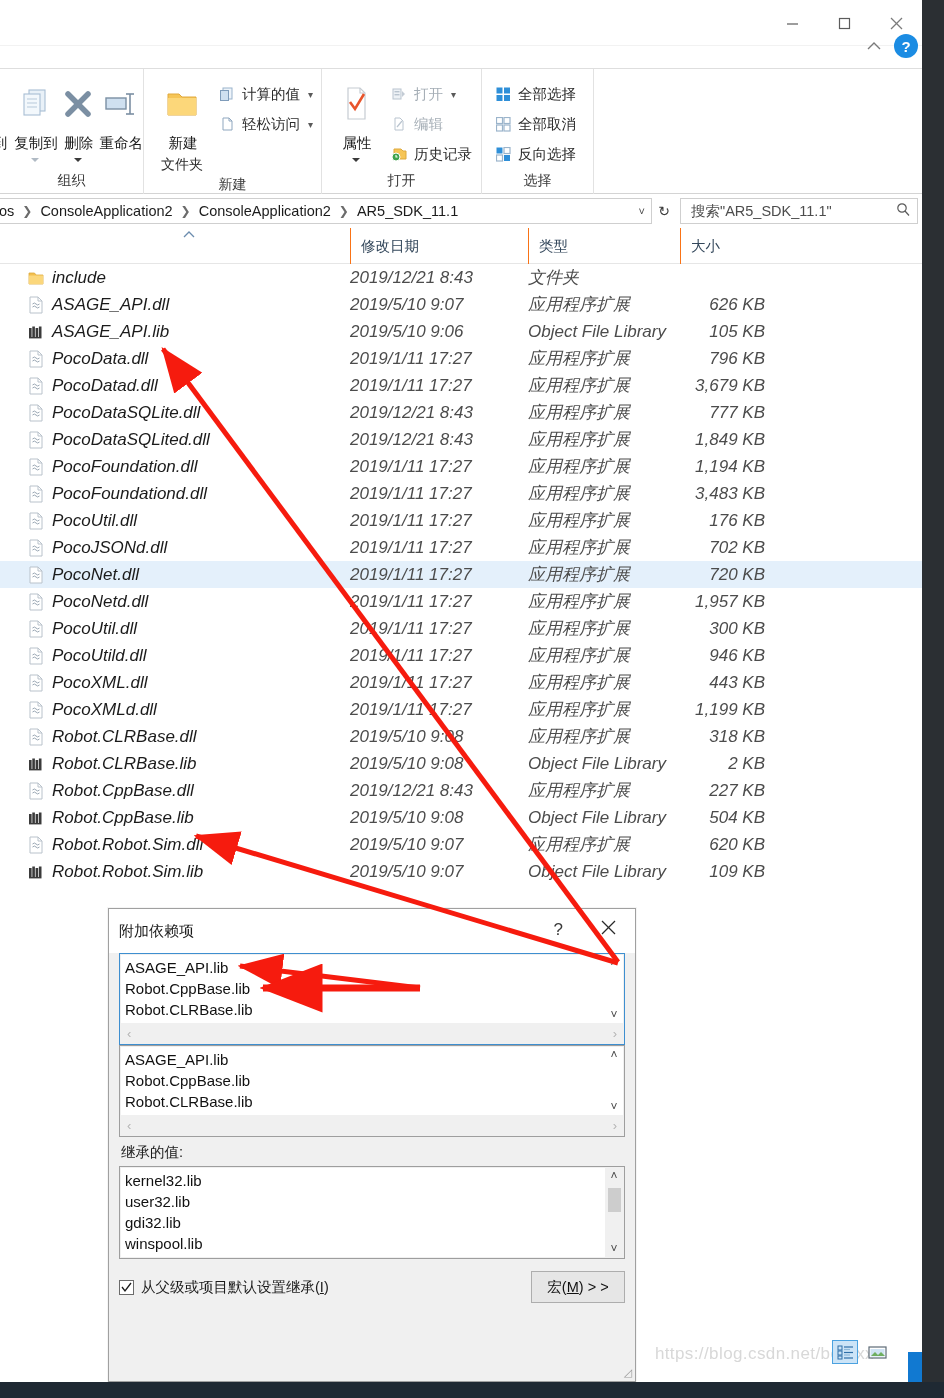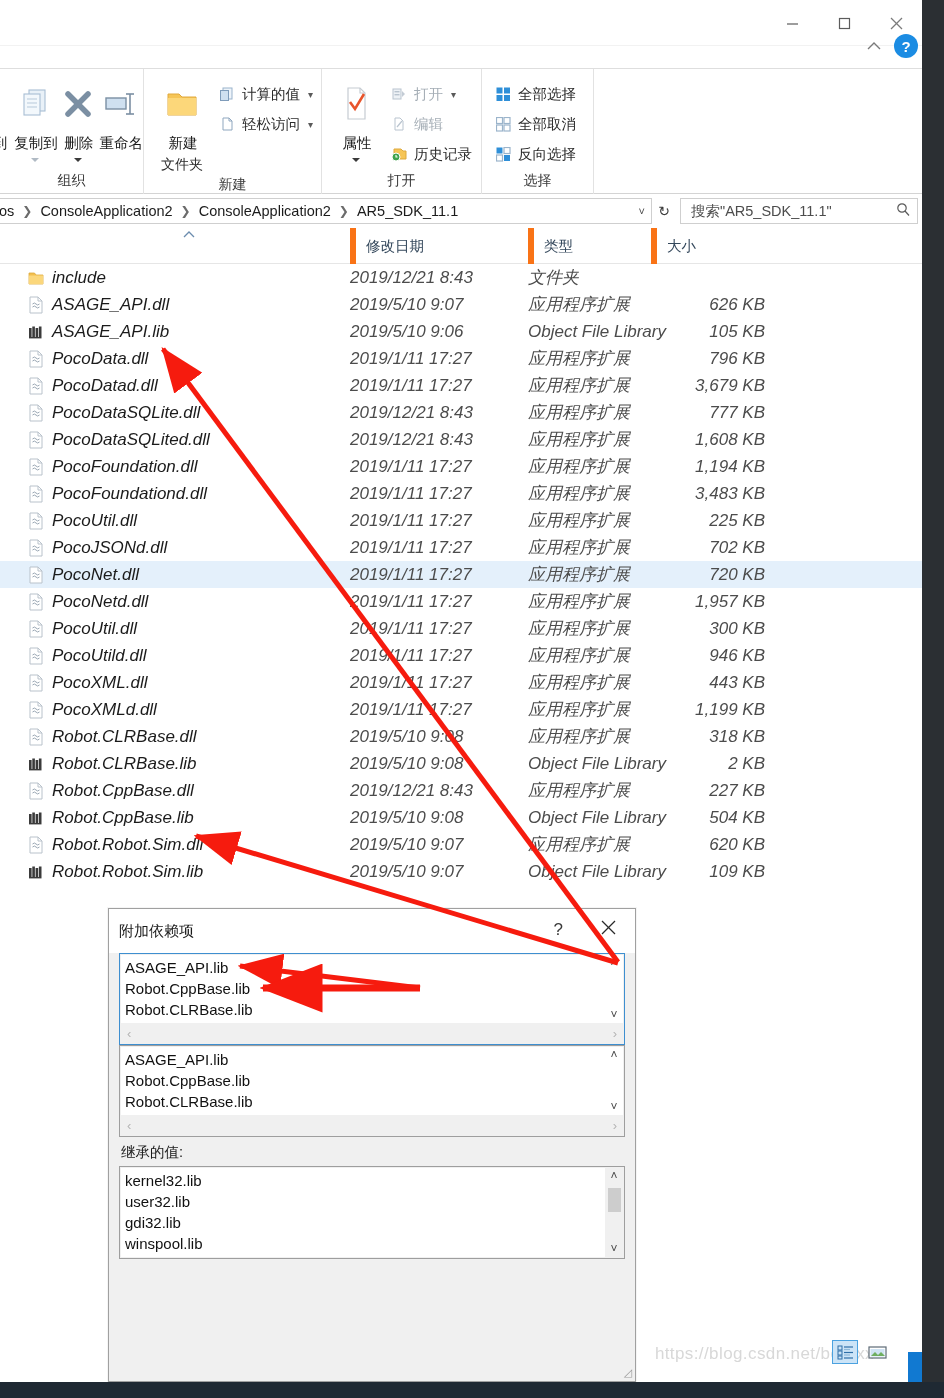--- a/index.html
+++ b/index.html
@@ -116,21 +116,21 @@
   }
   .searchbox .stxt { flex:1; white-space:nowrap; }
 
   
   .colhdr {
     position:relative; height:36px; background:#ffffff;
     border-bottom:1px solid #e6e6e6; font-size:14.5px; color:#33475b;
   }
   .colhdr .ch {
     position:absolute; top:0; height:36px; line-height:36px; padding-left:10px;
-    border-left:6px solid #f97316;
+    border-left:1px solid #f97316;
   }
   .colhdr .ch.first { border-left:none; }
   .sortmark {
     position:absolute; left:182px; top:0px; font-size:12px; color:#5a7fa6;
   }
 
   
   .filelist { position:relative; background:#fff; }
   .frow {
     position:relative; height:27px; display:flex; align-items:center;
@@ -472,21 +472,21 @@
   </div>
 
   <div class="colhdr">
     <div class="sortmark">
       <svg width="14" height="9" viewBox="0 0 14 9">
           <polyline points="2,7 7,2 12,7" fill="none" stroke="#6b8cae" stroke-width="1.3"></polyline>
         </svg>
     </div>
     <div class="ch" style="left:350px;width:178px;">修改日期</div>
     <div class="ch" style="left:528px;width:145px;">类型</div>
-    <div class="ch" style="left:651px;width:100px;">大小</div>
+    <div class="ch" style="left:680px;width:100px;">大小</div>
   </div>
 
   <div class="filelist" id="filelist">
       <div class="frow">
         <span class="fname">
           <span>
             <svg class="ficon" viewBox="0 0 16 16">
               <path d="M1 3 h5.5 l1.5 2 h7 v9 h-14 z" fill="#f3bf4e" stroke="#dca93c" stroke-width=".8"></path>
               <path d="M1 5.5 h14 v8.5 h-14 z" fill="#fbd77c"></path>
             </svg>
@@ -585,21 +585,21 @@
               <path d="M2 1 h8 l4 4 v12 h-12 z" fill="#ffffff" stroke="#b9c2cb" stroke-width="1"></path>
               <path d="M10 1 v4 h4" fill="none" stroke="#b9c2cb" stroke-width="1"></path>
               <path d="M4.5 8 q2 -2 3.5 0 q1.5 2 3.5 0" fill="none" stroke="#9aa7b4" stroke-width="1"></path>
               <path d="M4.5 11 q2 -2 3.5 0 q1.5 2 3.5 0" fill="none" stroke="#9aa7b4" stroke-width="1"></path>
             </svg>
           </span>
           <span>PocoDataSQLited.dll</span>
         </span>
         <span class="fdate">2019/12/21 8:43</span>
         <span class="ftype">应用程序扩展</span>
-        <span class="fsize">1,608 KB</span>
+        <span class="fsize">1,849 KB</span>
       </div>
       <div class="frow">
         <span class="fname">
           <span>
             <svg class="ficon" viewBox="0 0 16 18">
               <path d="M2 1 h8 l4 4 v12 h-12 z" fill="#ffffff" stroke="#b9c2cb" stroke-width="1"></path>
               <path d="M10 1 v4 h4" fill="none" stroke="#b9c2cb" stroke-width="1"></path>
               <path d="M4.5 8 q2 -2 3.5 0 q1.5 2 3.5 0" fill="none" stroke="#9aa7b4" stroke-width="1"></path>
               <path d="M4.5 11 q2 -2 3.5 0 q1.5 2 3.5 0" fill="none" stroke="#9aa7b4" stroke-width="1"></path>
             </svg>
@@ -633,21 +633,21 @@
               <path d="M2 1 h8 l4 4 v12 h-12 z" fill="#ffffff" stroke="#b9c2cb" stroke-width="1"></path>
               <path d="M10 1 v4 h4" fill="none" stroke="#b9c2cb" stroke-width="1"></path>
               <path d="M4.5 8 q2 -2 3.5 0 q1.5 2 3.5 0" fill="none" stroke="#9aa7b4" stroke-width="1"></path>
               <path d="M4.5 11 q2 -2 3.5 0 q1.5 2 3.5 0" fill="none" stroke="#9aa7b4" stroke-width="1"></path>
             </svg>
           </span>
           <span>PocoUtil.dll</span>
         </span>
         <span class="fdate">2019/1/11 17:27</span>
         <span class="ftype">应用程序扩展</span>
-        <span class="fsize">225 KB</span>
+        <span class="fsize">176 KB</span>
       </div>
       <div class="frow">
         <span class="fname">
           <span>
             <svg class="ficon" viewBox="0 0 16 18">
               <path d="M2 1 h8 l4 4 v12 h-12 z" fill="#ffffff" stroke="#b9c2cb" stroke-width="1"></path>
               <path d="M10 1 v4 h4" fill="none" stroke="#b9c2cb" stroke-width="1"></path>
               <path d="M4.5 8 q2 -2 3.5 0 q1.5 2 3.5 0" fill="none" stroke="#9aa7b4" stroke-width="1"></path>
               <path d="M4.5 11 q2 -2 3.5 0 q1.5 2 3.5 0" fill="none" stroke="#9aa7b4" stroke-width="1"></path>
             </svg>
@@ -940,20 +940,33 @@
           <div class="it">winspool.lib</div>
         </div>
         <div class="vscroll2">
           <span class="ar">˄</span>
           <span class="ar">˅</span>
           <div class="vthumb"></div>
         </div>
       </div>
     </div>
 
+    <div class="cbrow">
+      <span class="cbox">
+        <svg width="11" height="11" viewBox="0 0 11 11">
+            <polyline points="1,5 4,9 10,1" fill="none" stroke="#1b1b1b" stroke-width="1.3"></polyline>
+          </svg>
+      </span>
+      <span><span>从父级或项目默认设置继承(</span><u>I</u><span>)</span></span>
+      <span class="macro-btn">
+          <span>宏(</span>
+          <u>M</u>
+          <span>) &gt; &gt;</span>
+        </span>
+    </div>
 
   </div>
 
   <span class="grip">◿</span>
 </div>
 
 <svg id="arrows">
   <defs>
     <marker id="ah" markerWidth="9" markerHeight="7" refX="8.5" refY="3.5" orient="auto">
       <polygon points="0 0, 9 3.5, 0 7" fill="#f61b0e"></polygon>

